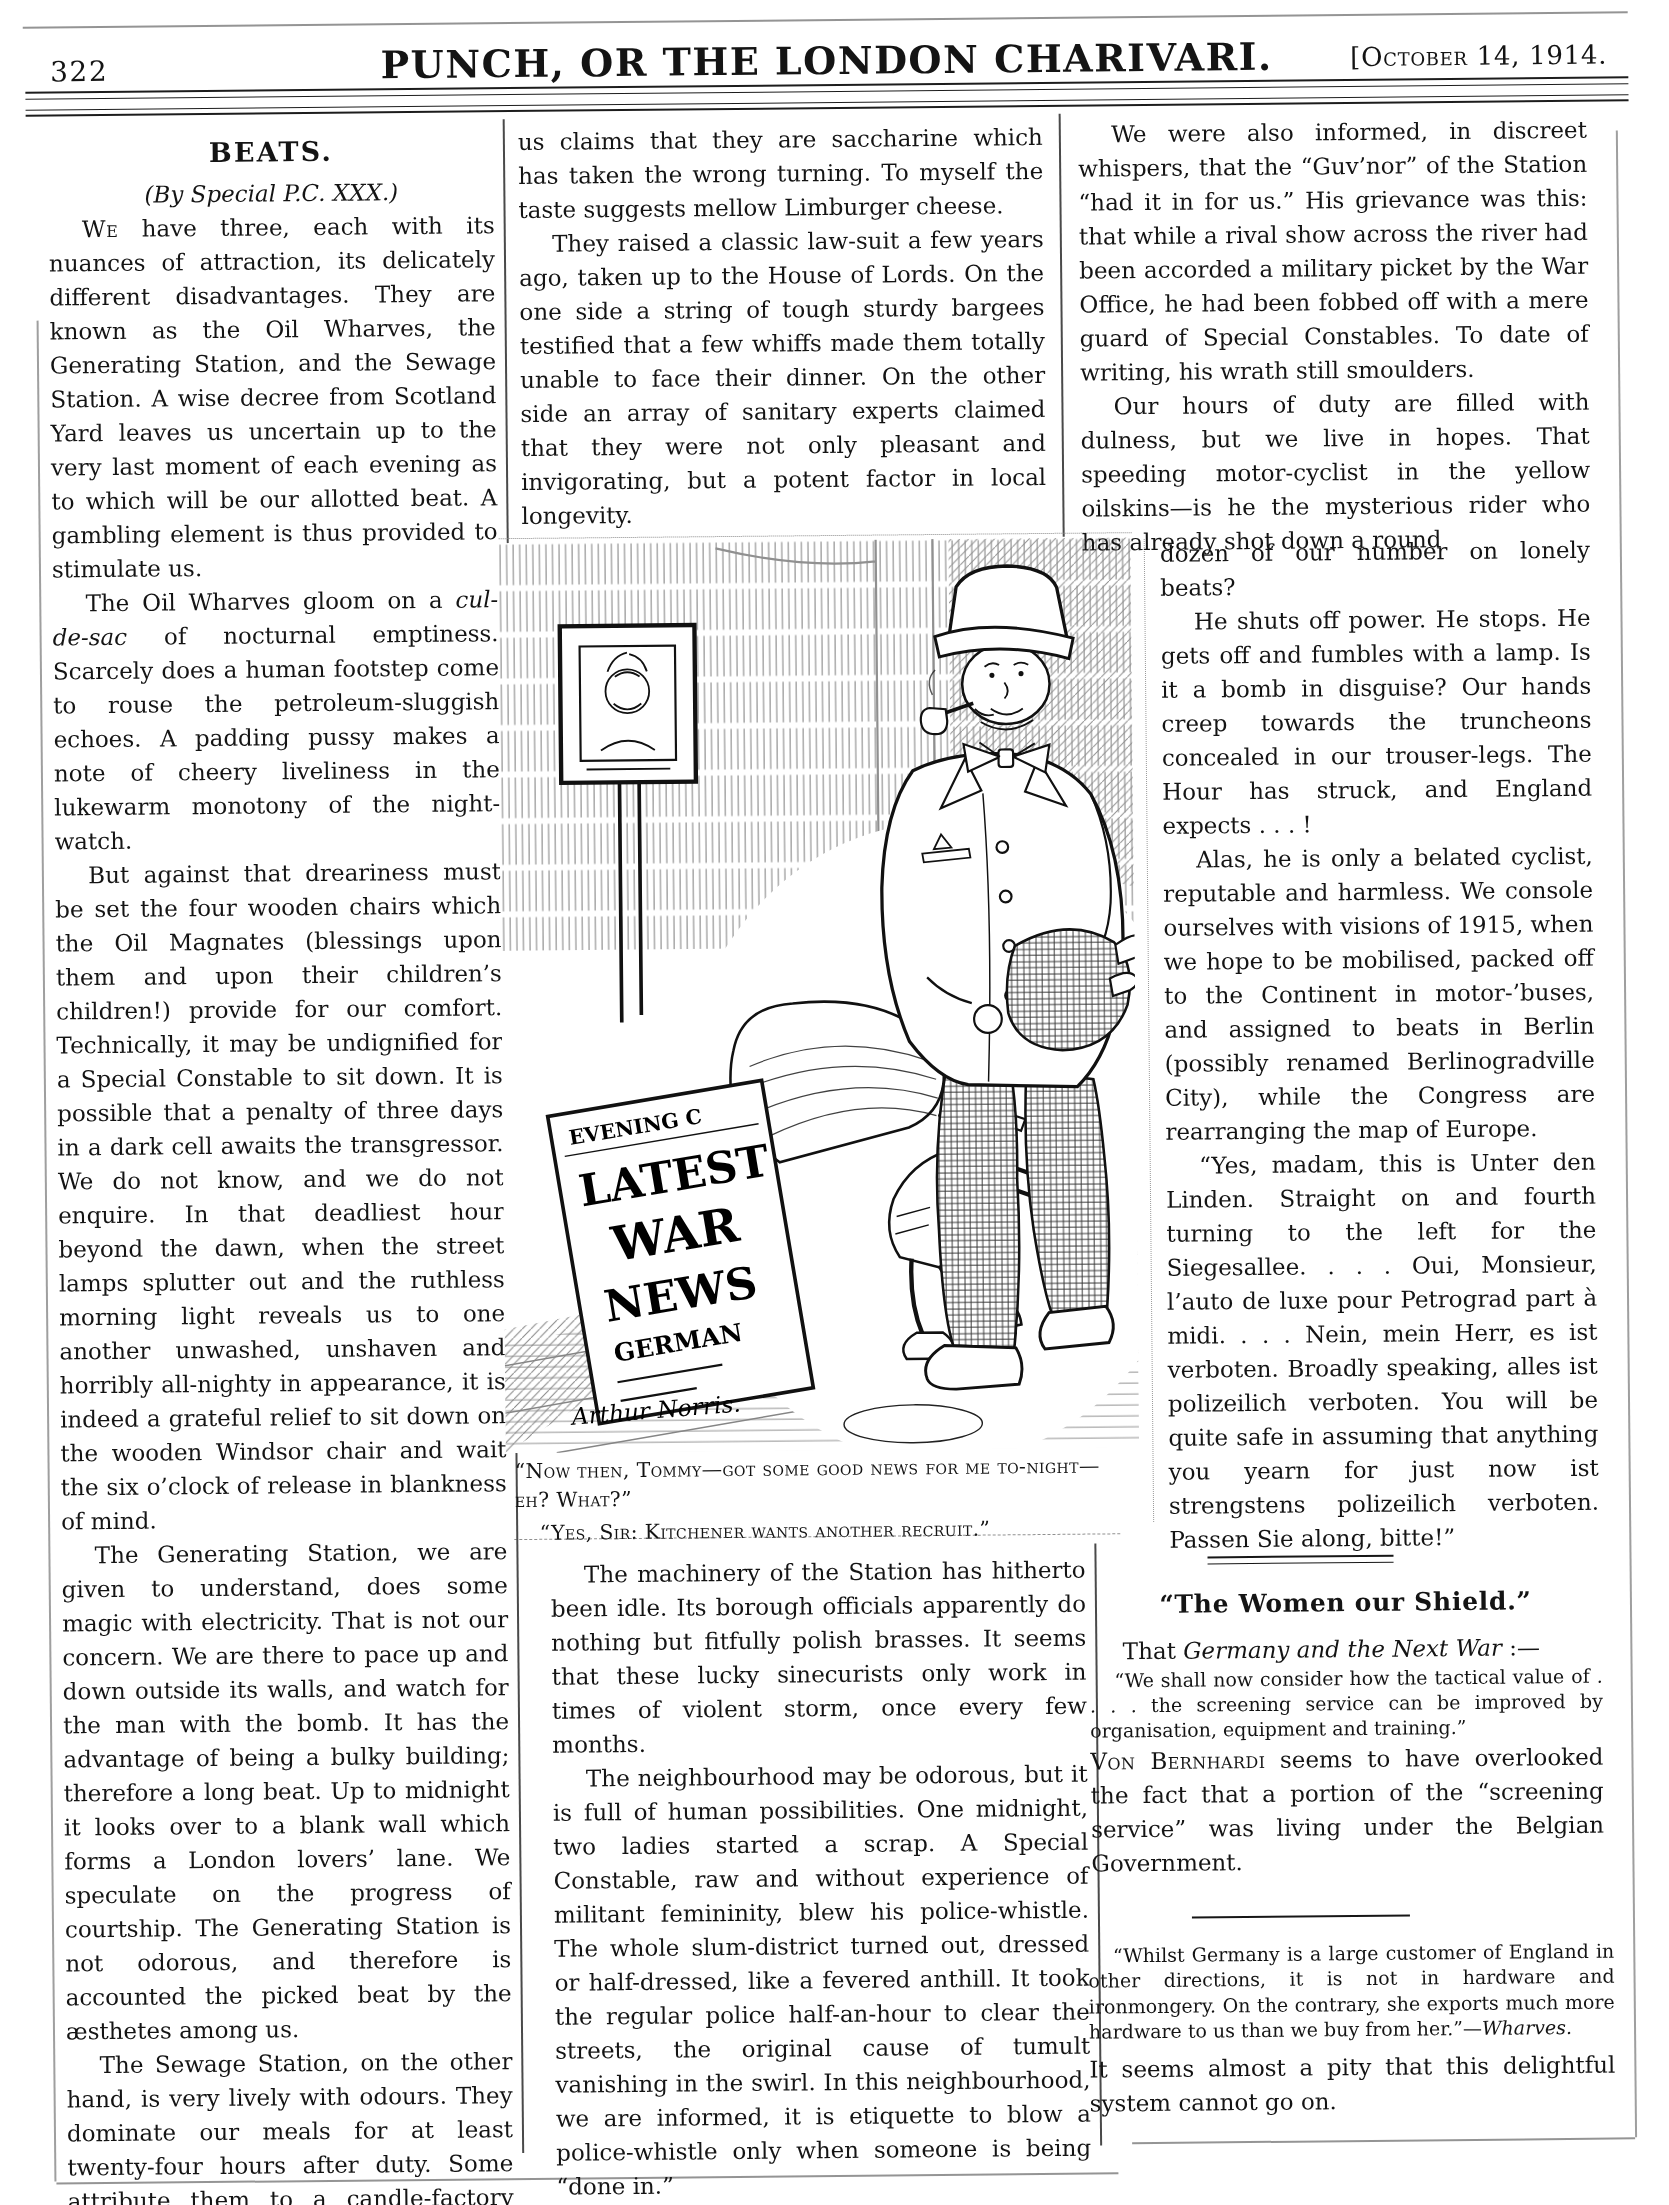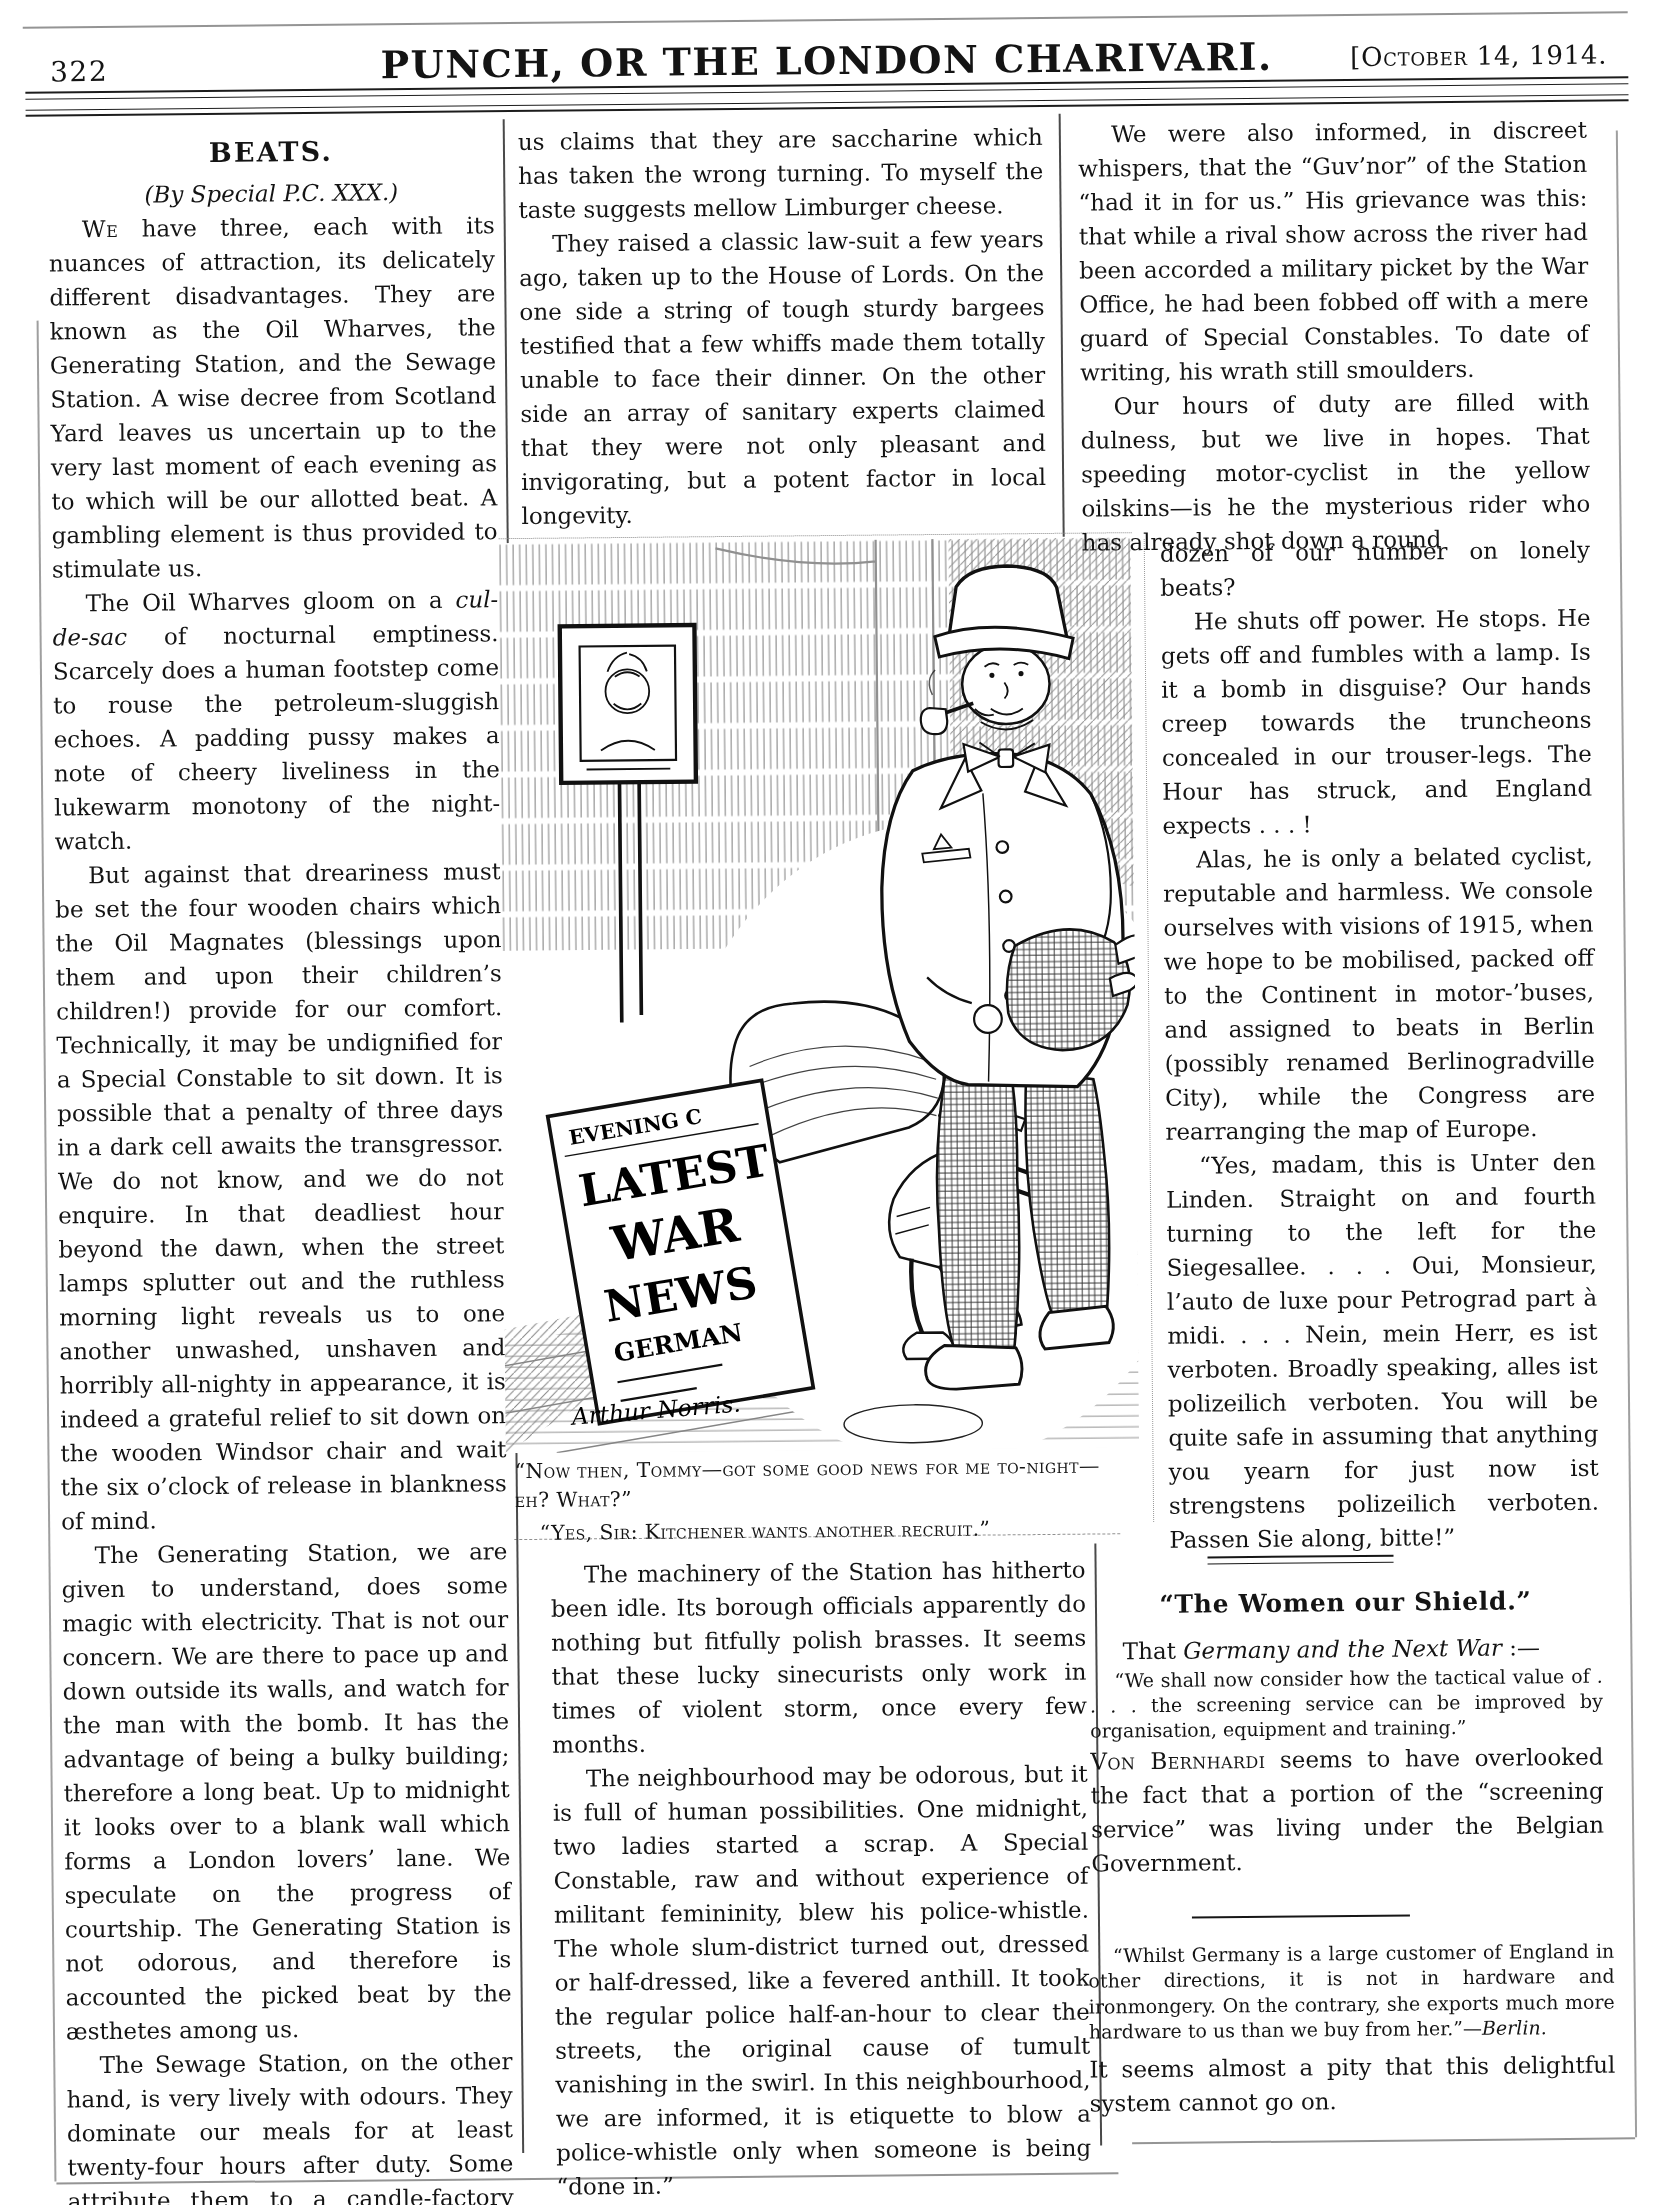--- a/index.html
+++ b/index.html
@@ -222,20 +222,20 @@
     <div class="smalltxt">
       <p>“We shall now consider how the tactical value of . . . . the screening service can be improved by organisation, equipment and training.”</p>
     </div>
     <p class="cont"><span class="st-sc">Von Bernhardi</span><span> seems to have overlooked the fact that a portion of the “screening service” was living under the Belgian Government.</span></p>
   </div>
 
   <div class="sep1"></div>
 
   <div class="col" style="left:1078px;top:1946px;width:526px;">
     <div class="smalltxt">
-      <p><span>“Whilst Germany is a large customer of England in other directions, it is not in hardware and ironmongery. On the contrary, she exports much more hardware to us than we buy from her.”—</span><span class="st-i">Berlin</span><span>.</span></p>
+      <p><span>“Whilst Germany is a large customer of England in other directions, it is not in hardware and ironmongery. On the contrary, she exports much more hardware to us than we buy from her.”—</span><span class="st-i">Wharves</span><span>.</span></p>
     </div>
     <p class="cont" style="margin-top:7.3px;">It seems almost a pity that this delightful system cannot go on.</p>
   </div>
 
  </div>
 </div>
 
 
 </body></html>

